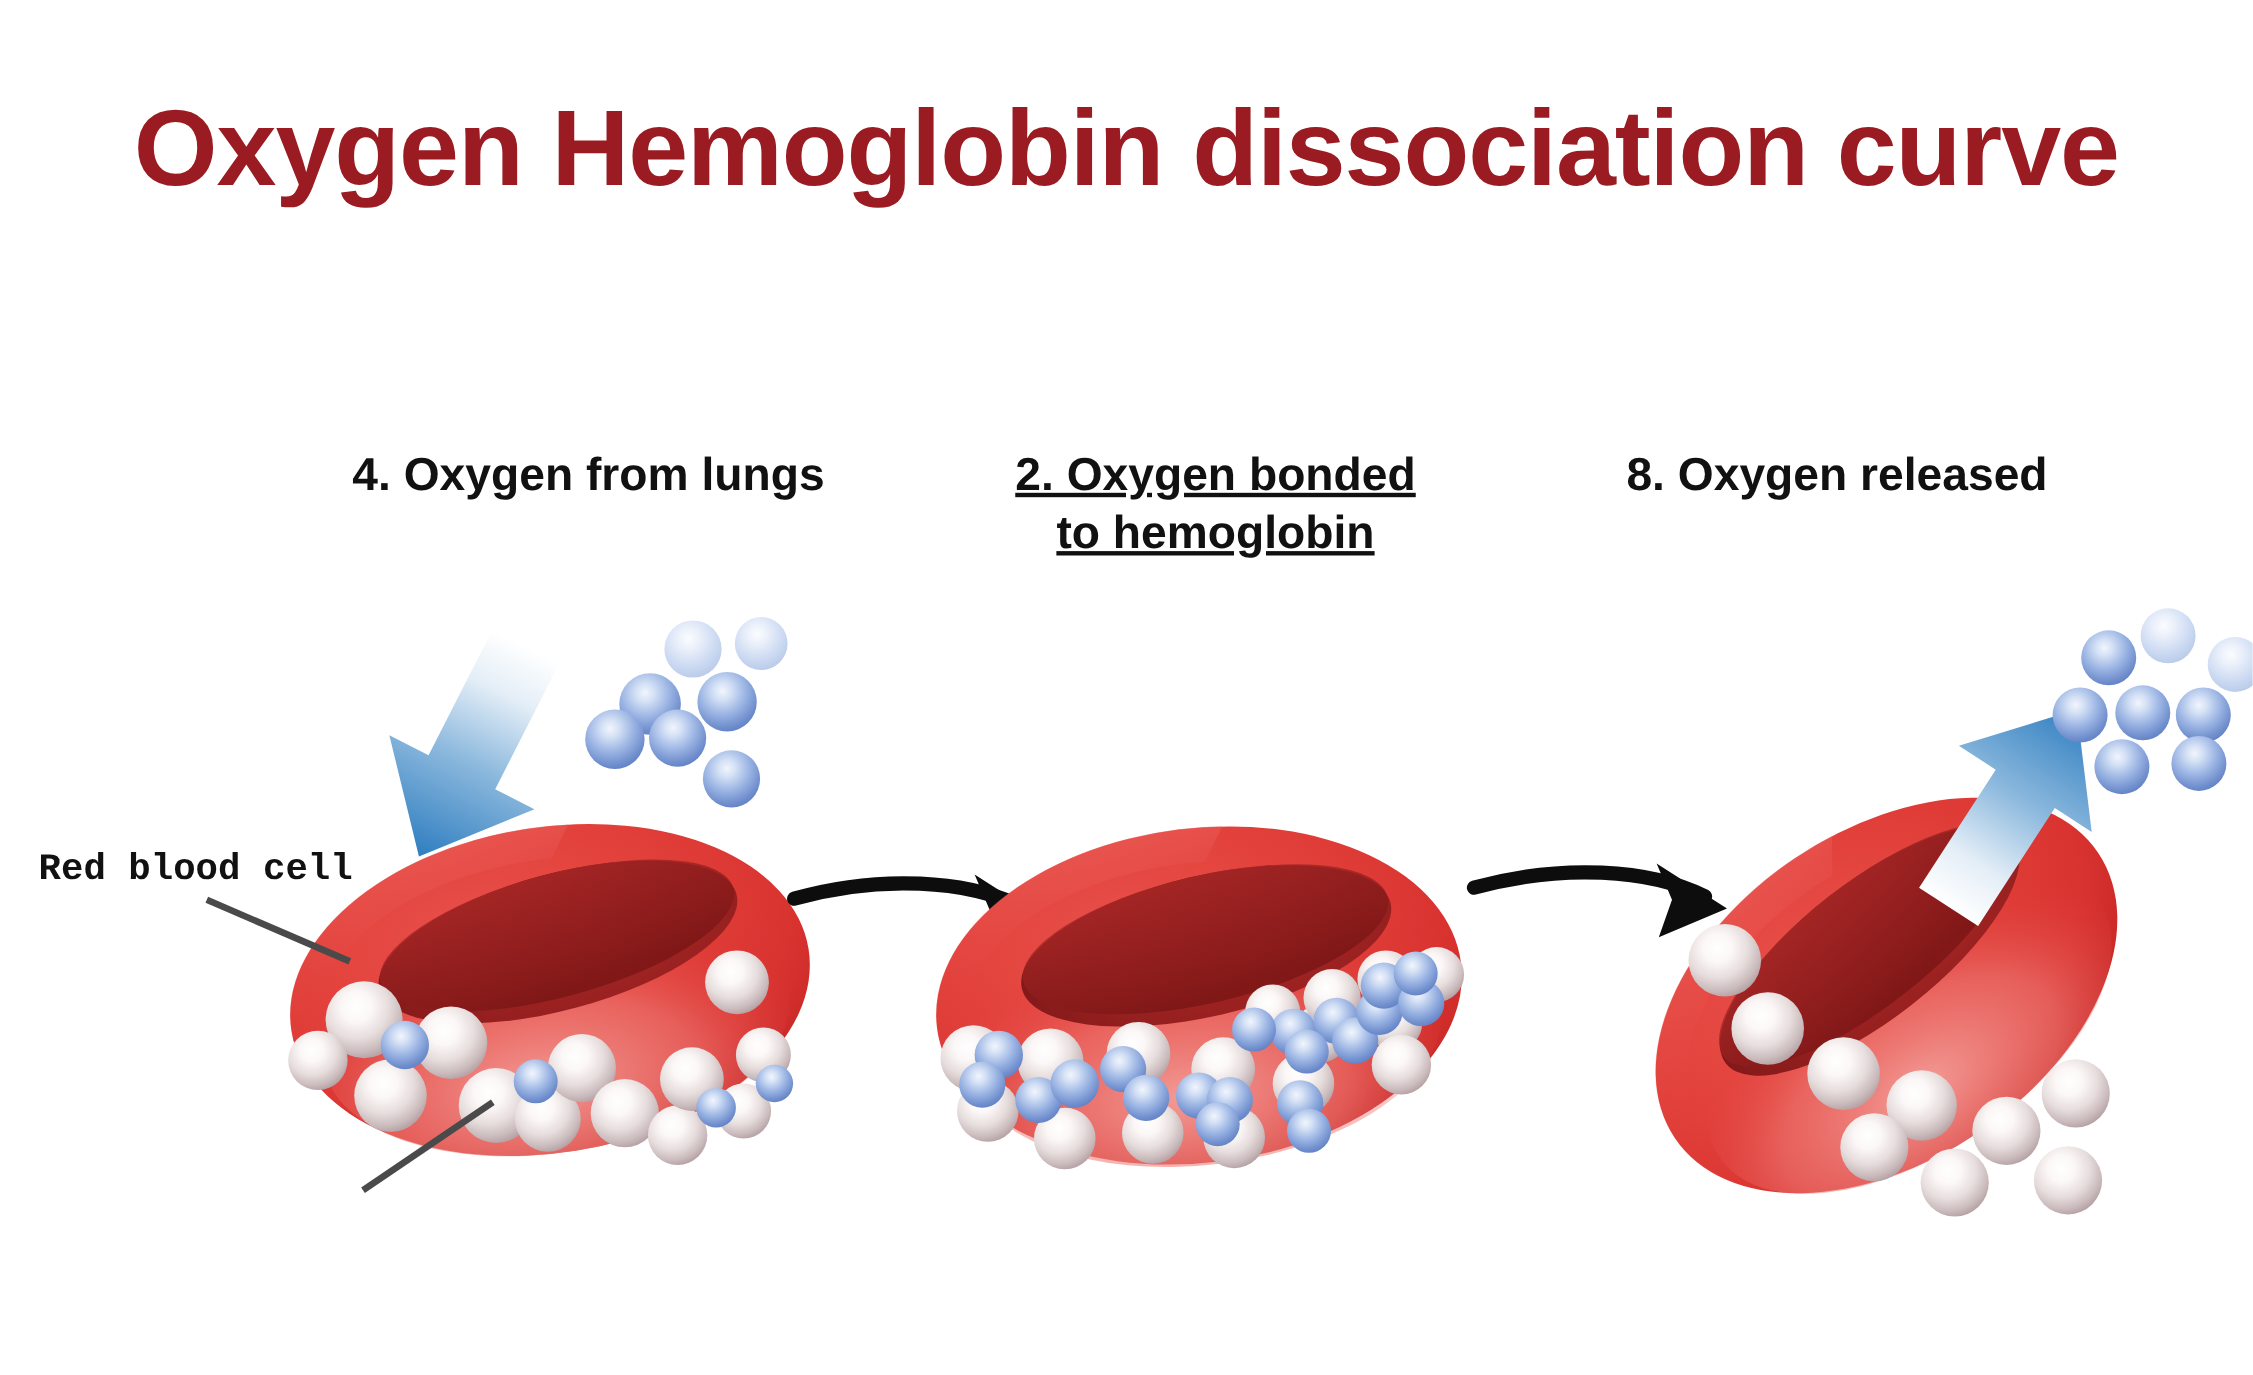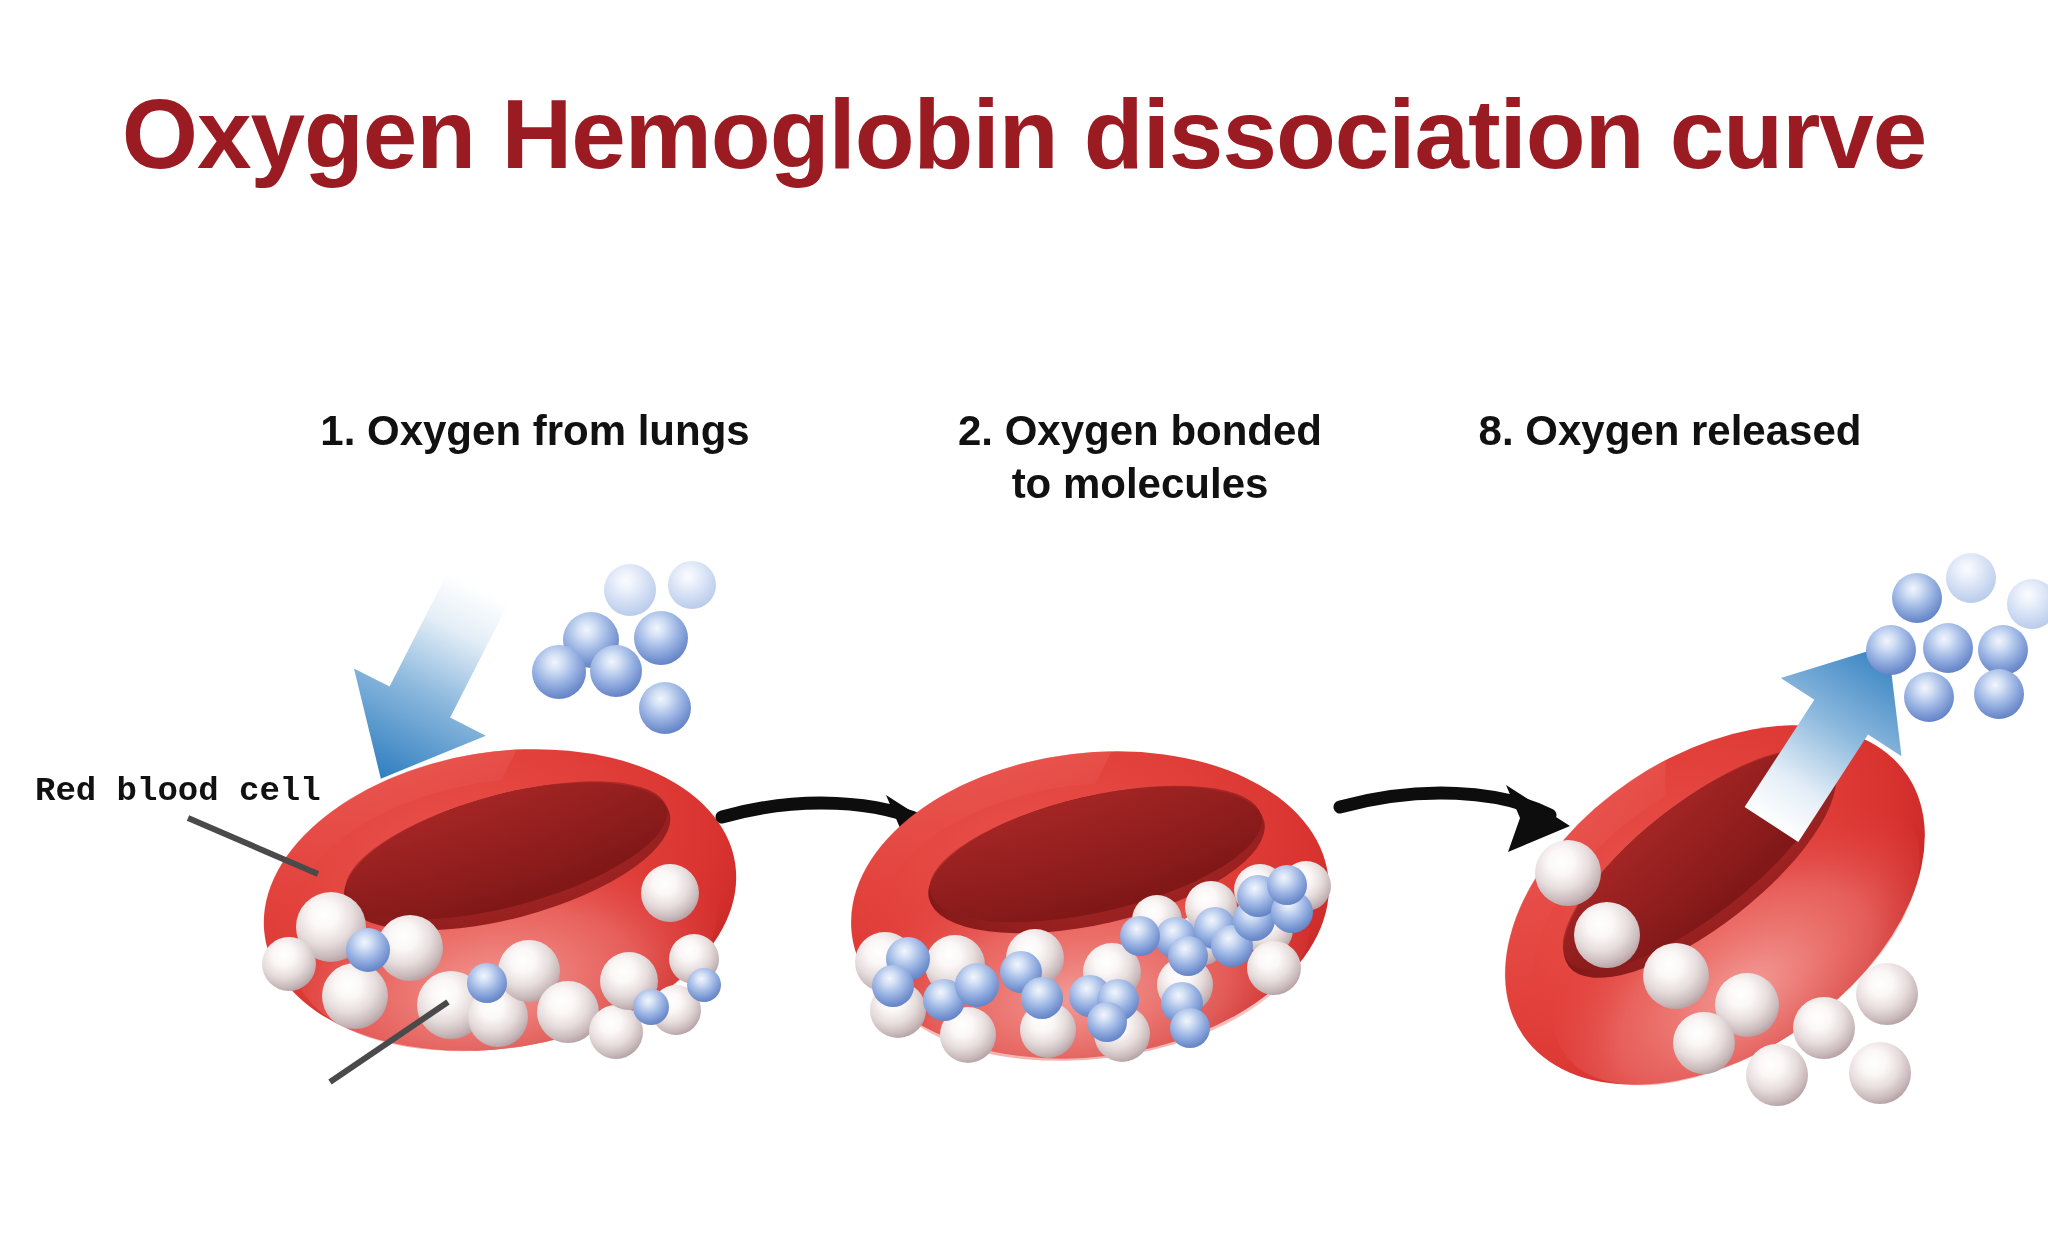--- a/index.html
+++ b/index.html
@@ -36,21 +36,21 @@
   .step-label {
     position: absolute;
     text-align: center;
     font-family: "Liberation Sans", sans-serif;
     font-weight: bold;
     font-size: 42px;
     line-height: 1.25;
     color: #111111;
   }
   .step1 { left: 215px;  top: 405px; width: 640px; }
-  .step2 { left: 870px;  top: 405px; width: 540px; }
+  .step2 { left: 835px;  top: 405px; width: 540px; text-decoration: underline; }
   .step3 { left: 1400px; top: 405px; width: 540px; }
 
   .annot {
     position: absolute;
     font-family: "Liberation Sans", sans-serif;
     font-weight: bold;
     font-size: 34px;
     color: #111111;
     white-space: nowrap;
   }
@@ -66,25 +66,25 @@
   }
 </style>
 </head>
 <body>
 
 <div id="stage">
 
   <div class="title">Oxygen Hemoglobin dissociation curve</div>
 
   <div class="step-label step1">
-    <div>1. Oxygen  from lungs</div>
+    <div>4. Oxygen  from lungs</div>
   </div>
   <div class="step-label step2">
     <div>2. Oxygen bonded</div>
-    <div>to molecules</div>
+    <div>to hemoglobin</div>
   </div>
   <div class="step-label step3">
     <div>8. Oxygen released</div>
   </div>
 
   <div class="annot annot-rbc">Red blood cell</div>
 
   <svg class="layer" viewBox="0 0 2048 1250">
     <defs>
 

